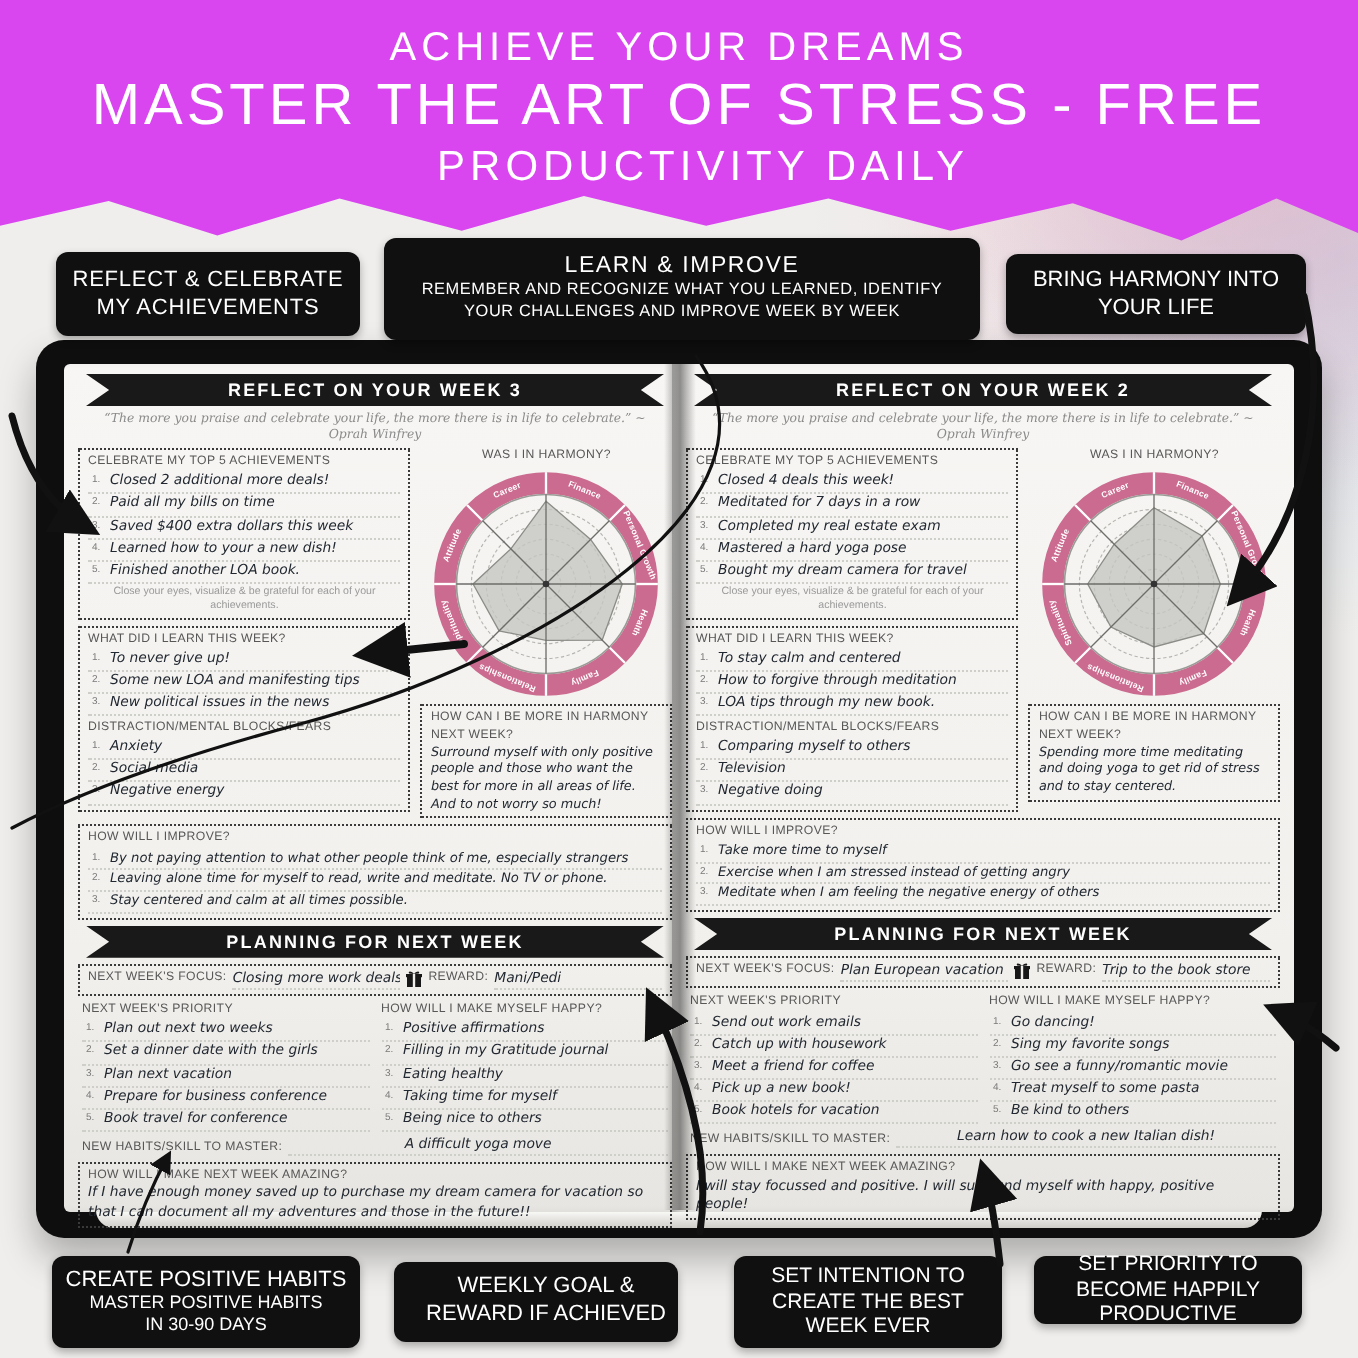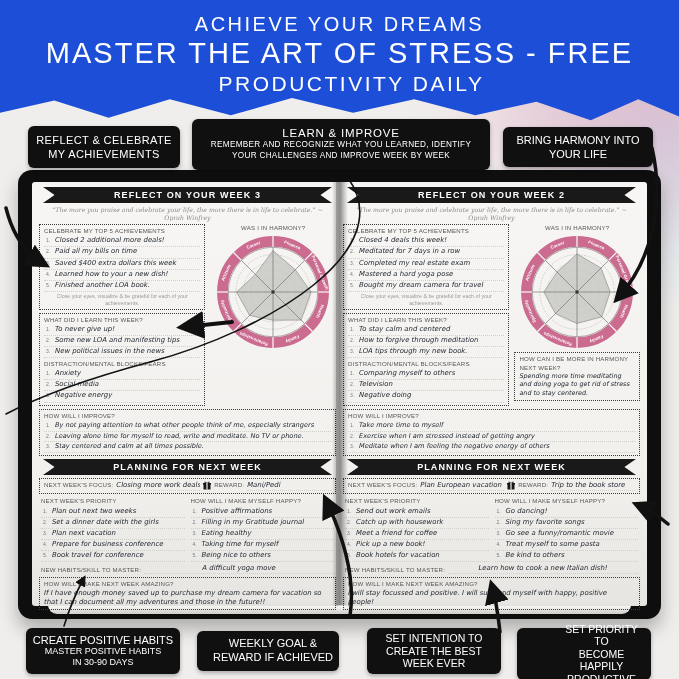--- a/index.html
+++ b/index.html
@@ -5,39 +5,39 @@
   html,body{margin:0;padding:0;}
   .canvas{position:relative;width:679px;height:679px;background:#efeeec;overflow:hidden;
           font-family:"Liberation Sans",sans-serif;-webkit-font-smoothing:antialiased;}
   
   .flowers{position:absolute;top:0;right:0;width:280px;height:340px;
     background:
       radial-gradient(circle at 86% 10%, rgba(231,160,185,.55), rgba(231,160,185,0) 55%),
       radial-gradient(circle at 97% 38%, rgba(168,190,220,.45), rgba(168,190,220,0) 55%),
       radial-gradient(circle at 70% 26%, rgba(240,205,215,.5), rgba(240,205,215,0) 60%);}
   
-  .header{position:absolute;top:0;left:0;width:679px;height:124px;background:#1d4ed8;color:#fff;
+  .header{position:absolute;top:0;left:0;width:679px;height:124px;background:#d946ef;color:#fff;
     text-align:center;z-index:2;
     clip-path:polygon(0 0,100% 0,100% 94%,94% 80%,87% 97%,79% 82%,70% 93%,61% 80%,52% 91%,43% 79%,34% 93%,25% 80%,16% 95%,8% 81%,0 91%);}
   .header .l1{margin-top:13px;font-size:20px;letter-spacing:2.5px;}
   .header .l2{font-size:29px;letter-spacing:2px;margin-top:1px;}
   .header .l3{font-size:21px;letter-spacing:2.5px;margin-top:2px;padding-left:24px;}
   
   .badge{position:absolute;background:#101010;color:#fff;border-radius:6px;text-align:center;z-index:3;
     display:flex;flex-direction:column;justify-content:center;padding:4px 6px;box-sizing:border-box;
     box-shadow:0 2px 4px rgba(0,0,0,.3);}
   .b-left{left:28px;top:126px;width:152px;height:42px;font-size:11px;line-height:1.3;letter-spacing:.4px;}
   .b-center{left:192px;top:119px;width:298px;height:51px;}
   .c-title{font-size:11.5px;letter-spacing:.8px;}
   .c-sub{font-size:8.2px;line-height:1.3;letter-spacing:.3px;margin-top:1px;}
   .b-right{left:503px;top:127px;width:150px;height:40px;font-size:11px;line-height:1.3;}
   .b-f1{left:26px;top:628px;width:154px;height:46px;}
   .b-f2{left:197px;top:631px;width:142px;height:40px;font-size:11px;line-height:1.25;padding-left:16px;}
   .b-f3{left:367px;top:628px;width:134px;height:46px;font-size:10.5px;line-height:1.2;}
-  .b-f4{left:517px;top:628px;width:134px;height:52px;font-size:10.5px;line-height:1.2;padding-left:41px;}
+  .b-f4{left:517px;top:628px;width:134px;height:34px;font-size:10.5px;line-height:1.2;}
   .f1-big{font-size:11px;} .f1-sm{font-size:9px;line-height:1.2;}
   
   .notebook{position:absolute;left:18px;top:170px;width:643px;height:449px;background:#0e0e0e;
     border-radius:14px;z-index:2;box-shadow:0 10px 18px rgba(0,0,0,.28);}
   .pagestack{position:absolute;left:30px;right:30px;bottom:5px;height:9px;
     background:linear-gradient(#fdfdfb,#cfcdc8);border-radius:0 0 9px 9px;}
   .spine{position:absolute;left:50%;top:12px;bottom:14px;width:16px;transform:translateX(-50%);
     background:linear-gradient(90deg,rgba(0,0,0,0),rgba(0,0,0,.38) 50%,rgba(0,0,0,0));z-index:4;}
   .page{position:absolute;top:12px;width:311px;height:424px;box-sizing:border-box;padding:5px 7px;
     background:linear-gradient(180deg,#f7f6f4 0%,#f1f0ed 70%,#e7e5e1 100%);}
@@ -173,20 +173,24 @@
               <text class="wseg" x="46.7" y="13.6" transform="rotate(-22.5 46.7 13.6)">Career</text>
               <text class="wseg" x="93.3" y="13.6" transform="rotate(22.5 93.3 13.6)">Finance</text>
               <text class="wseg" x="126.4" y="46.7" transform="rotate(67.5 126.4 46.7)">Personal Growth</text>
               <text class="wseg" x="126.4" y="93.3" transform="rotate(112.5 126.4 93.3)">Health</text>
               <text class="wseg" x="93.3" y="126.4" transform="rotate(157.5 93.3 126.4)">Family</text>
               <text class="wseg" x="46.7" y="126.4" transform="rotate(-157.5 46.7 126.4)">Relationships</text>
               <text class="wseg" x="13.6" y="93.3" transform="rotate(-112.5 13.6 93.3)">Spirituality</text>
               <text class="wseg" x="13.6" y="46.7" transform="rotate(-67.5 13.6 46.7)">Attitude</text>
             </g>
           </svg>
+          <div class="dotted harmony">
+            <div class="label">HOW CAN I BE MORE IN HARMONY NEXT WEEK?</div>
+            <div class="hand-text">Surround myself with only positive people and those who want the best for more in all areas of life. And to not worry so much!</div>
+          </div>
         </div>
       </div>
       <div class="dotted improve">
         <div class="label">HOW WILL I IMPROVE?</div>
         <ol class="hand">
             <li>By not paying attention to what other people think of me, especially strangers</li>
             <li>Leaving alone time for myself to read, write and meditate. No TV or phone.</li>
             <li>Stay centered and calm at all times possible.</li>
           </ol>
       </div>

